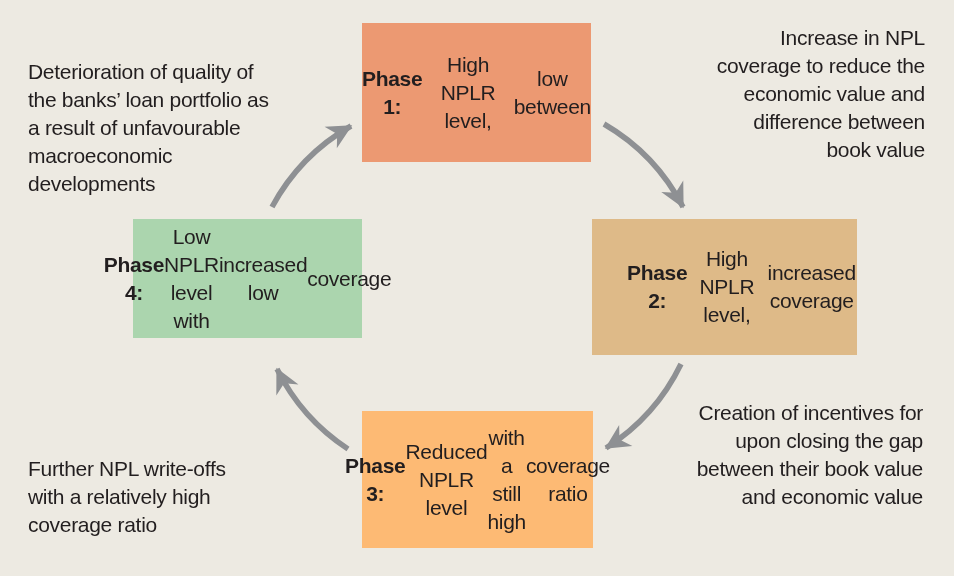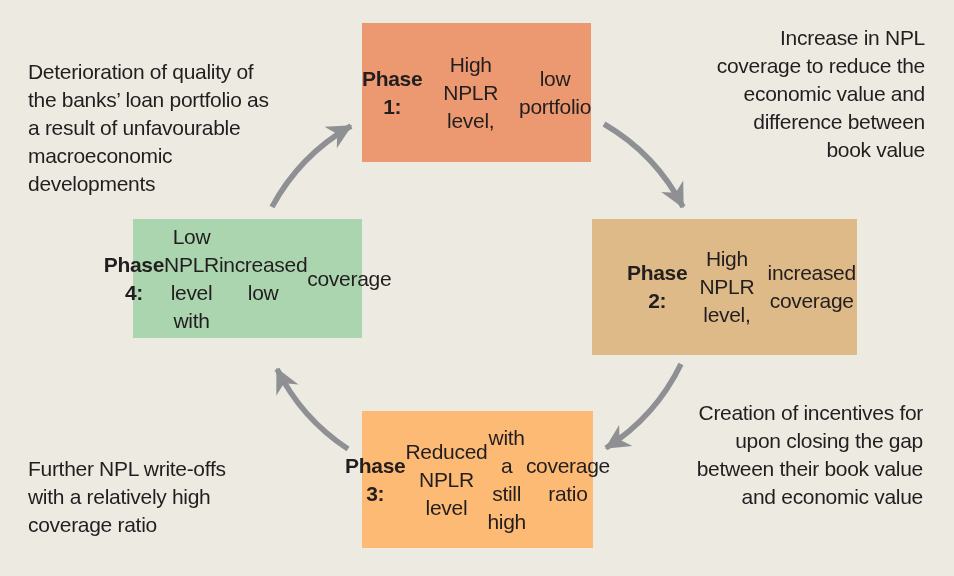--- a/index.html
+++ b/index.html
@@ -71,21 +71,21 @@
     </defs>
     <path d="M 604 124 A 205 205 0 0 1 683 207" marker-end="url(#arrowhead)"></path>
     <path d="M 681 364 A 205 205 0 0 1 606 448" marker-end="url(#arrowhead)"></path>
     <path d="M 348 449 A 205 205 0 0 1 277 369" marker-end="url(#arrowhead)"></path>
     <path d="M 272 207 A 205 205 0 0 1 351 126" marker-end="url(#arrowhead)"></path>
   </svg>
 
   <div class="phase-box phase-1">
     <div class="phase-title">Phase 1:</div>
     <div class="phase-line">High NPLR level,</div>
-    <div class="phase-line">low portfolio</div>
+    <div class="phase-line">low between</div>
   </div>
 
   <div class="phase-box phase-2">
     <div class="phase-title">Phase 2:</div>
     <div class="phase-line">High NPLR level,</div>
     <div class="phase-line">increased coverage</div>
   </div>
 
   <div class="phase-box phase-3">
     <div class="phase-title">Phase 3:</div>

